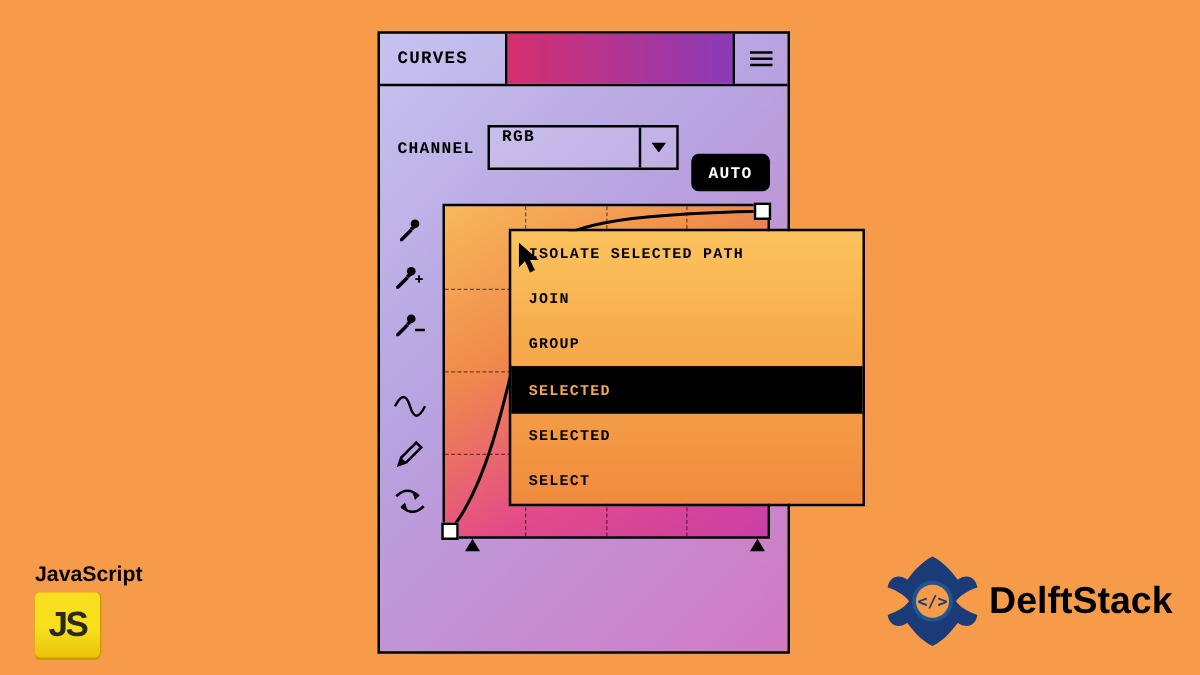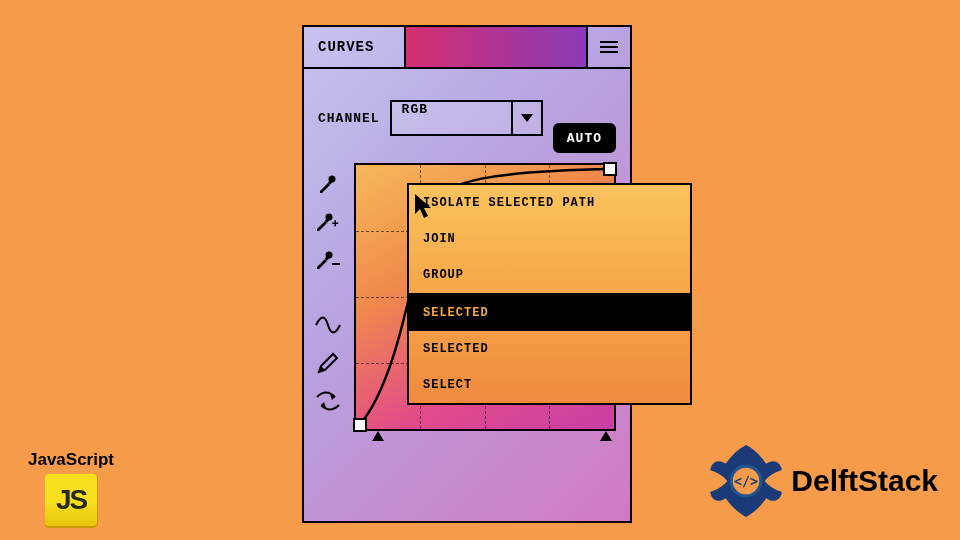--- a/index.html
+++ b/index.html
@@ -147,21 +147,21 @@
     padding: 11px 14px;
     font-size: 12px;
     font-weight: bold;
     letter-spacing: 1px;
   }
   .menu-sep { border-top: 2px solid #000; }
   .menu-item.selected { background:#000; color:#f2a84a; }
   
   .js-badge {
     position:absolute; left: 28px; top: 450px;
-    display:flex; flex-direction:column; align-items:center; gap:4px;
+    display:flex; flex-direction:column; align-items:flex-start; gap:4px;
   }
   .js-text { font-family: Arial, sans-serif; font-weight:bold; font-size:17px; color:#000; }
   .js-logo {
     width:52px; height:52px;
     background: linear-gradient(180deg, #f7df1e 55%, #e8c40a 100%);
     border-radius:4px;
     display:flex; align-items:center; justify-content:center;
     font-family: Arial, sans-serif;
     font-weight:900; font-size:28px; color:#2a2a1a;
     box-shadow: 0 2px 0 #c99a00, 1px 0 0 #c99a00;

